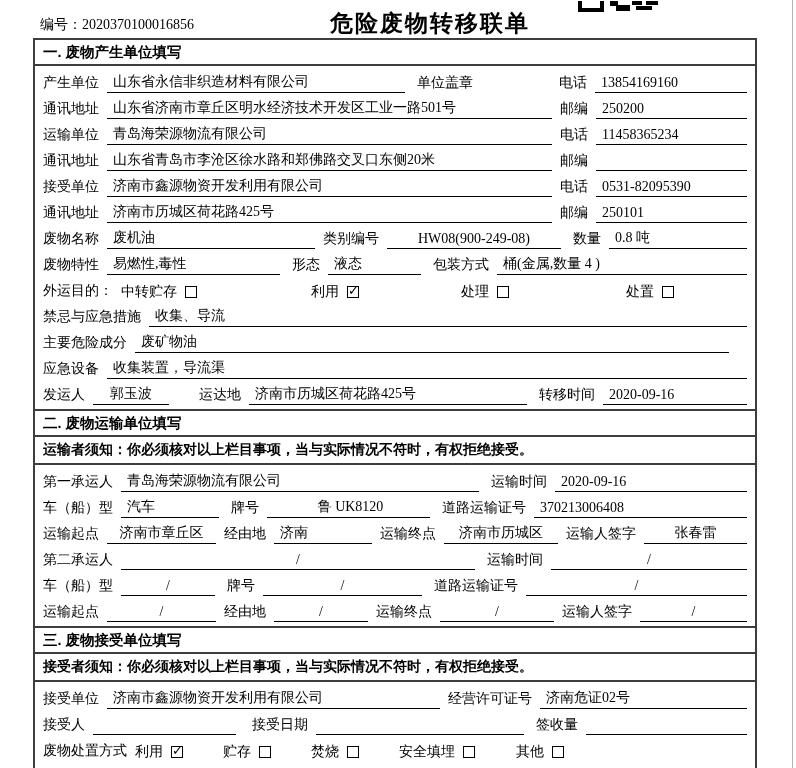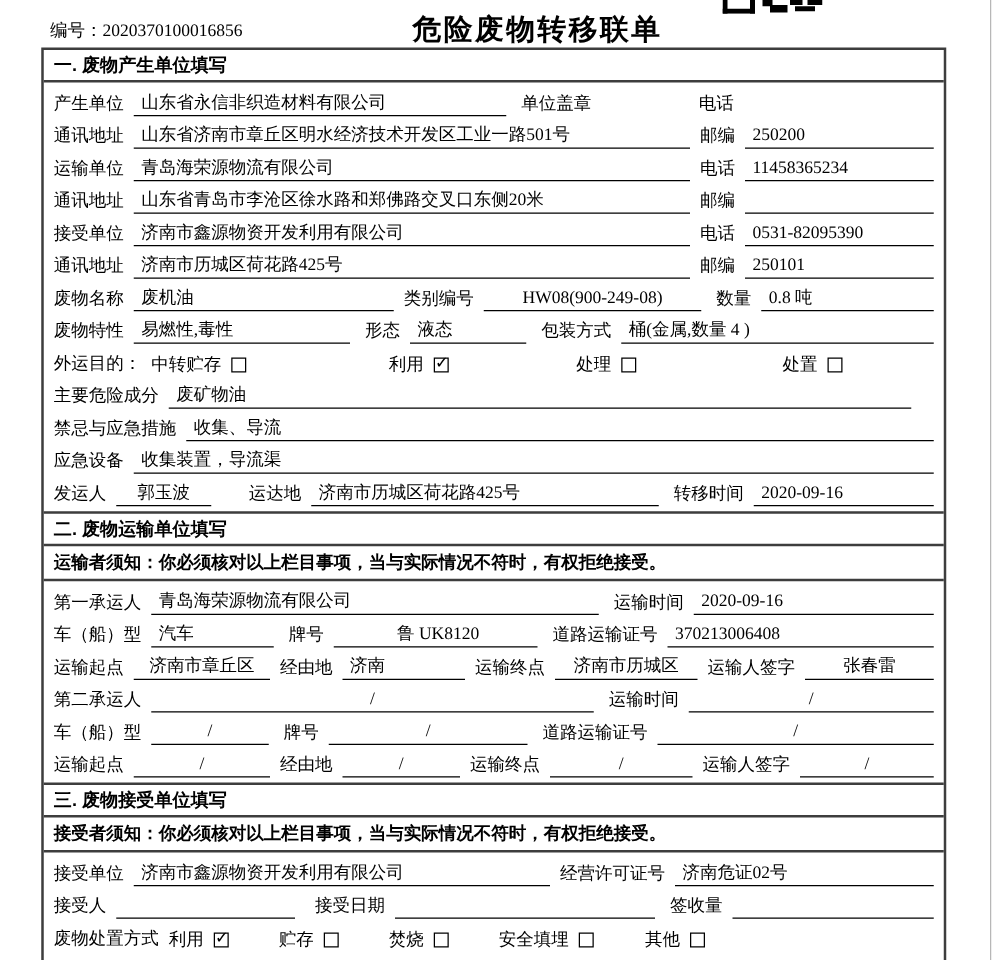--- a/index.html
+++ b/index.html
@@ -71,20 +71,21 @@
 
     <div>
       <div class="sec-header hb">一. 废物产生单位填写</div>
       <div class="sec-body">
 
         <div class="row">
           <span class="lbl">产生单位</span>
           <span class="uv w290">山东省永信非织造材料有限公司</span>
           <span class="seal">单位盖章</span>
           <span class="lbl">电话</span>
+          <span class="uv fx">13854169160</span>
         </div>
 
         <div class="row">
           <span class="lbl">通讯地址</span>
           <span class="uv w437">山东省济南市章丘区明水经济技术开发区工业一路501号</span>
           <span class="lbl ml8">邮编</span>
           <span class="uv fx">250200</span>
         </div>
 
         <div class="row">
@@ -147,27 +148,27 @@
             <span>处理</span>
             <span class="cb" data-checked="false"></span>
           </span>
           <span class="opt fx">
             <span>处置</span>
             <span class="cb" data-checked="false"></span>
           </span>
         </div>
 
         <div class="row">
+          <span class="lbl">禁忌与应急措施</span>
+          <span class="uv fx">收集、导流</span>
+        </div>
+
+        <div class="row">
           <span class="lbl">主要危险成分</span>
           <span class="uv fx mr18">废矿物油</span>
-        </div>
-
-        <div class="row">
-          <span class="lbl">禁忌与应急措施</span>
-          <span class="uv fx">收集、导流</span>
         </div>
 
         <div class="row">
           <span class="lbl">应急设备</span>
           <span class="uv fx">收集装置，导流渠</span>
         </div>
 
         <div class="row">
           <span class="lbl">发运人</span>
           <span class="uv w72 ctr">郭玉波</span>

